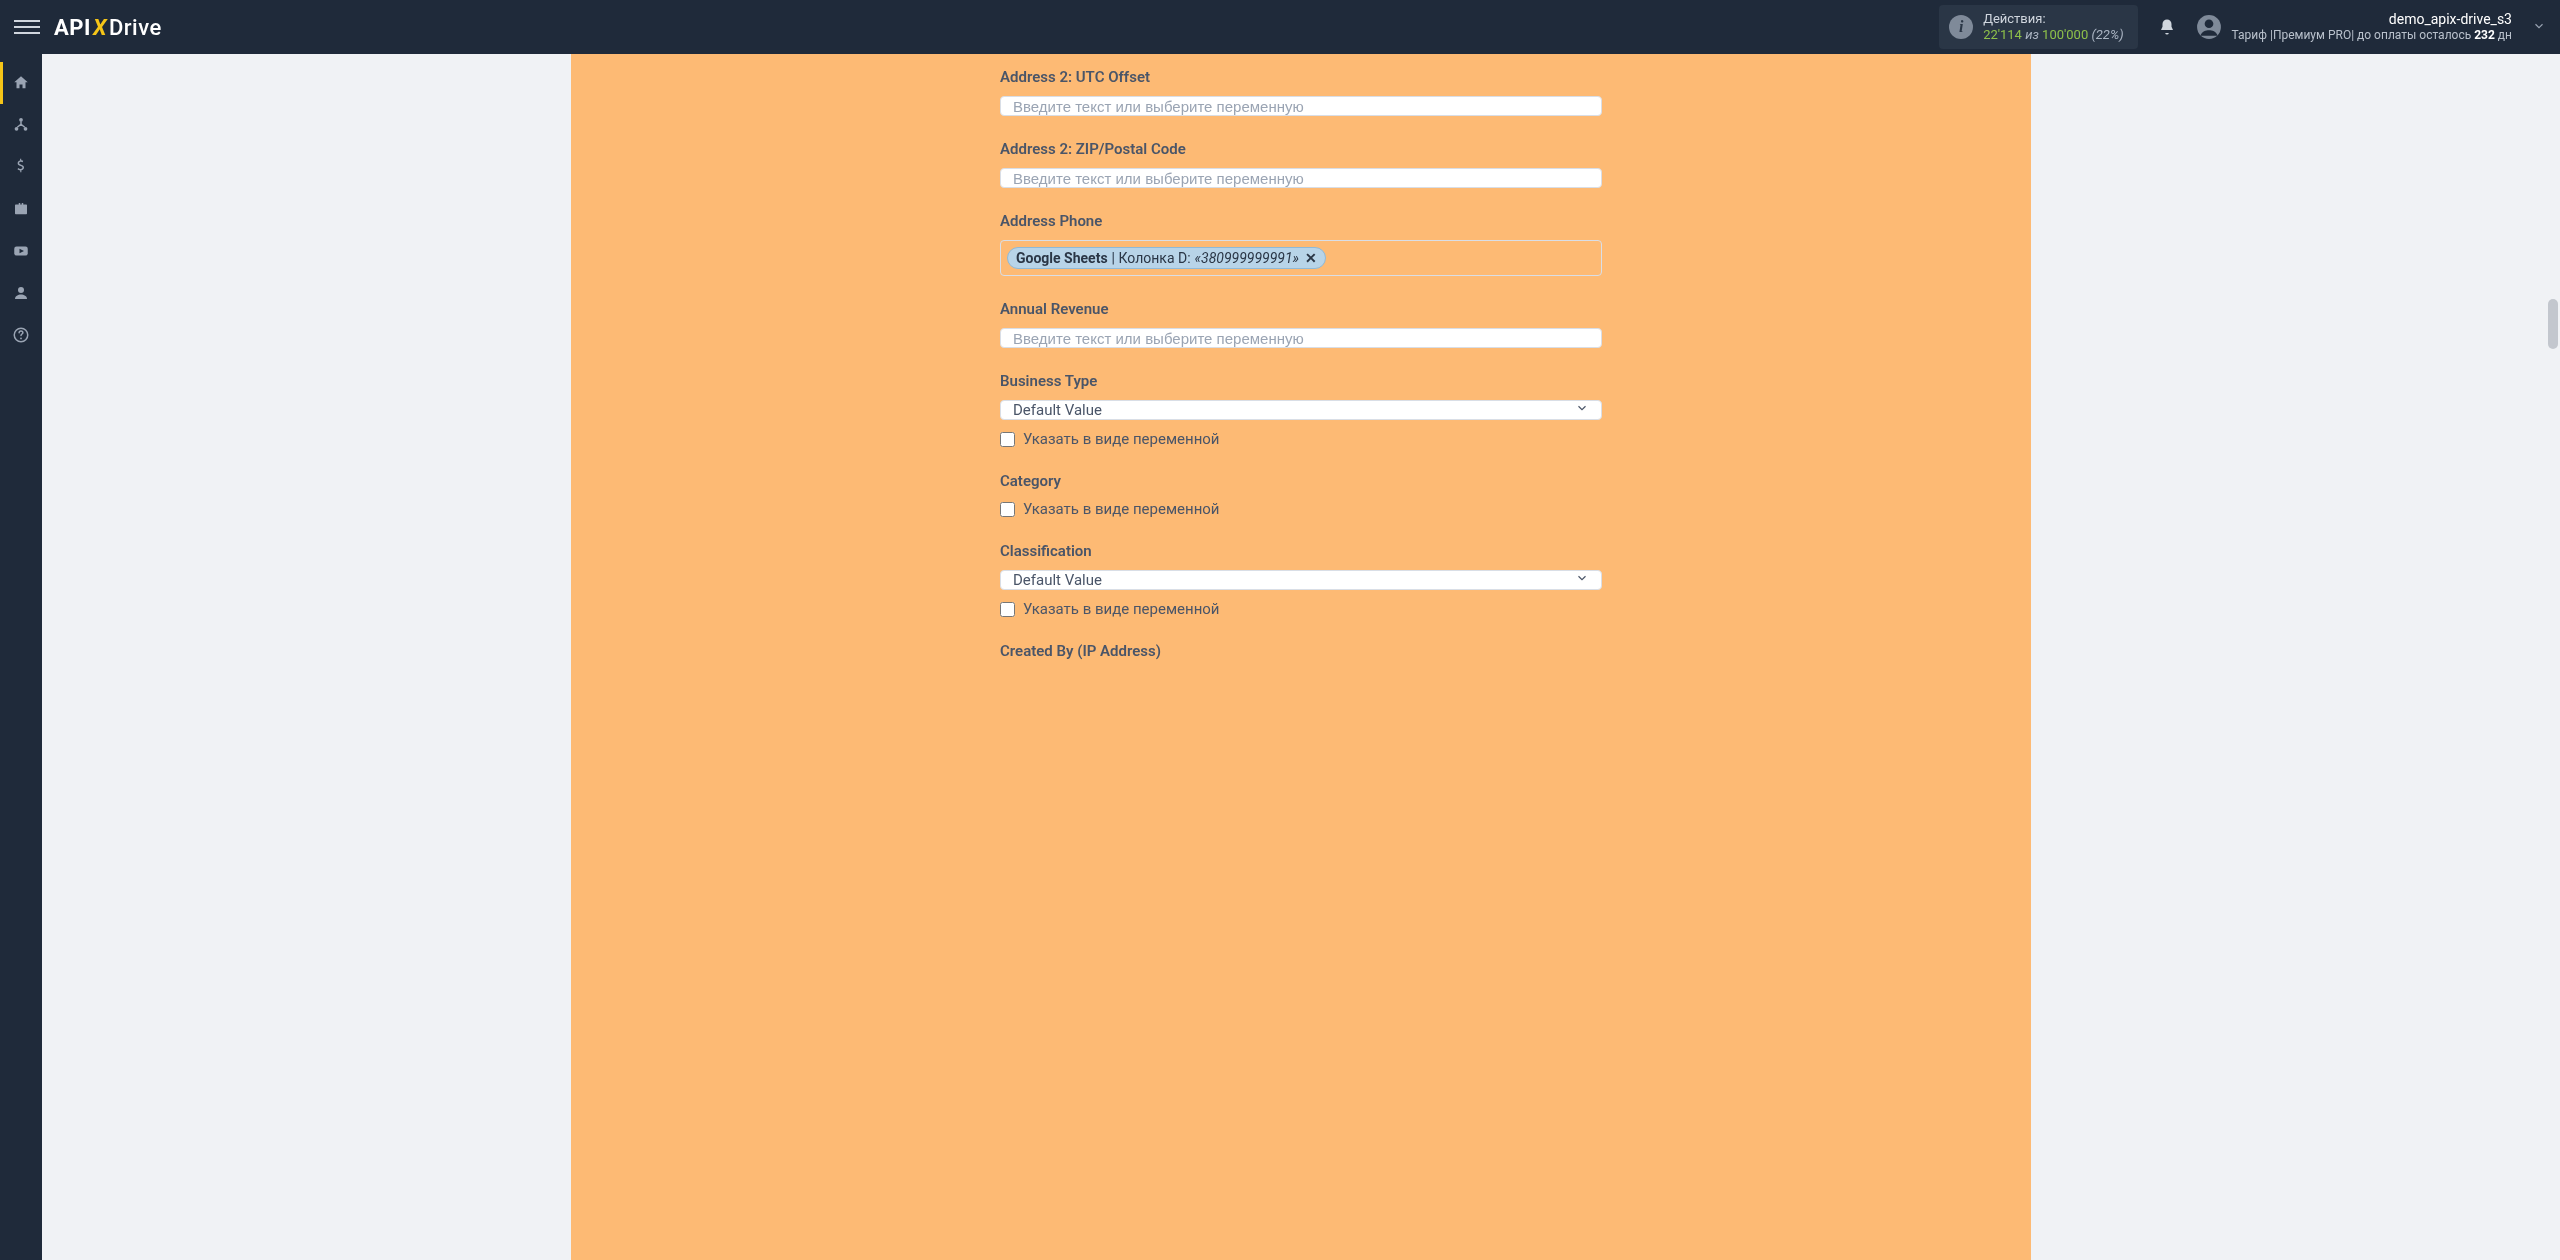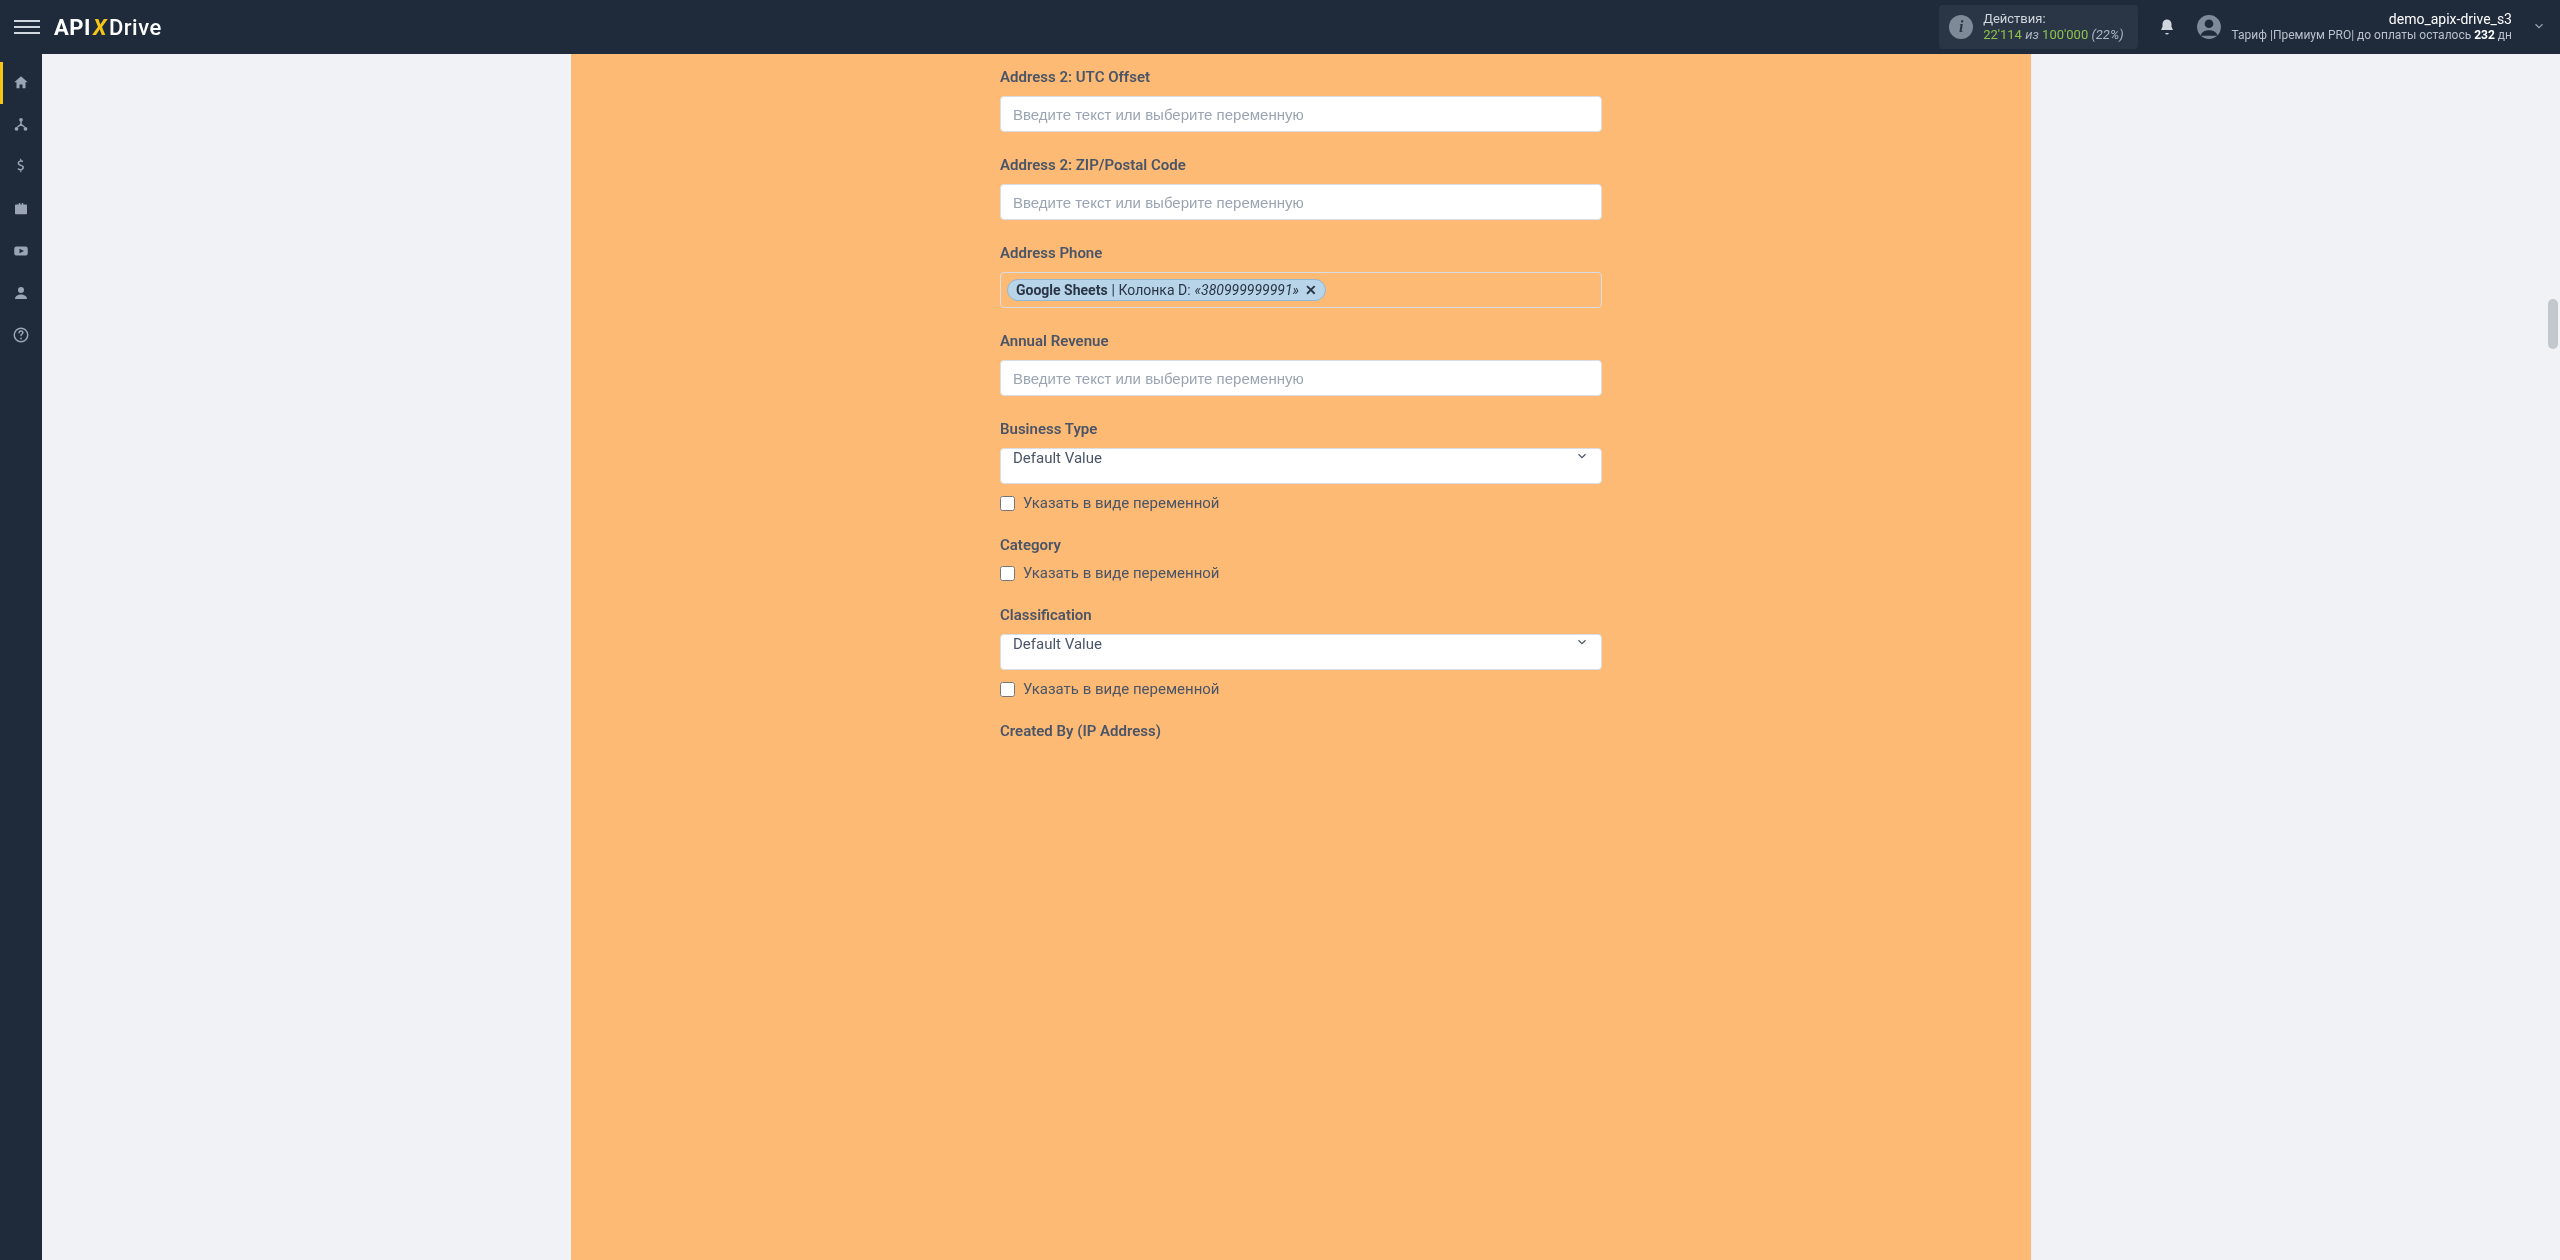--- a/index.html
+++ b/index.html
@@ -79,21 +79,21 @@
     padding: 0 12px;
   }
   .form-wrap { max-width: 602px; margin: 0 auto; padding-top: 8px; }
 
   .field-label {
     font-weight: 600; color: #4a5568; font-size: 15px;
     margin-top: 24px; display: block;
   }
   .field-label.first { margin-top: 6px; }
   .input, .select {
-    width: 100%; height: 36px; border: 1px solid #d9dee6; border-radius: 4px;
+    width: 100%; height: 20px; border: 1px solid #d9dee6; border-radius: 4px;
     margin-top: 10px; padding: 0 12px; font-size: 15px; color: #4a5568;
     background: #fff;
   }
   .input::placeholder { color: #9aa4b3; }
   .select { display:flex; align-items:flex-start; justify-content:space-between; cursor:pointer;gap:40px; }
   .select .sel-val { color:#4a5568; }
   .select .chev { color:#4a5568; }
 
   .checkbox-row { display:flex; align-items:center; gap:8px; margin-top:10px; color:#4a5568; font-size:15px; }
   .checkbox-row input { width:15px; height:15px; }

